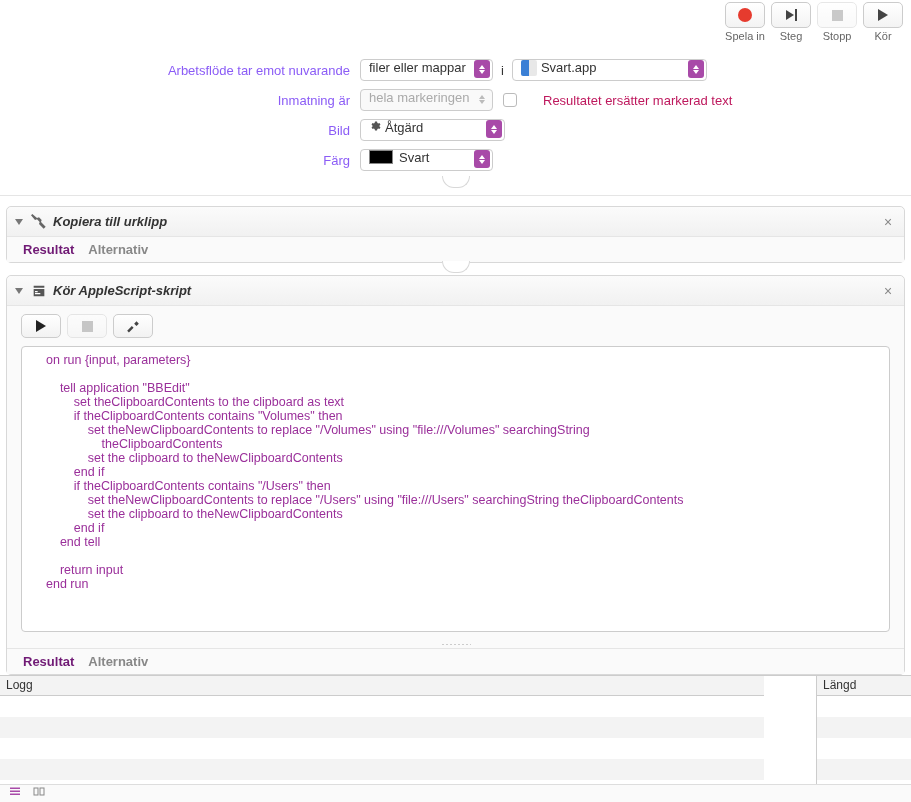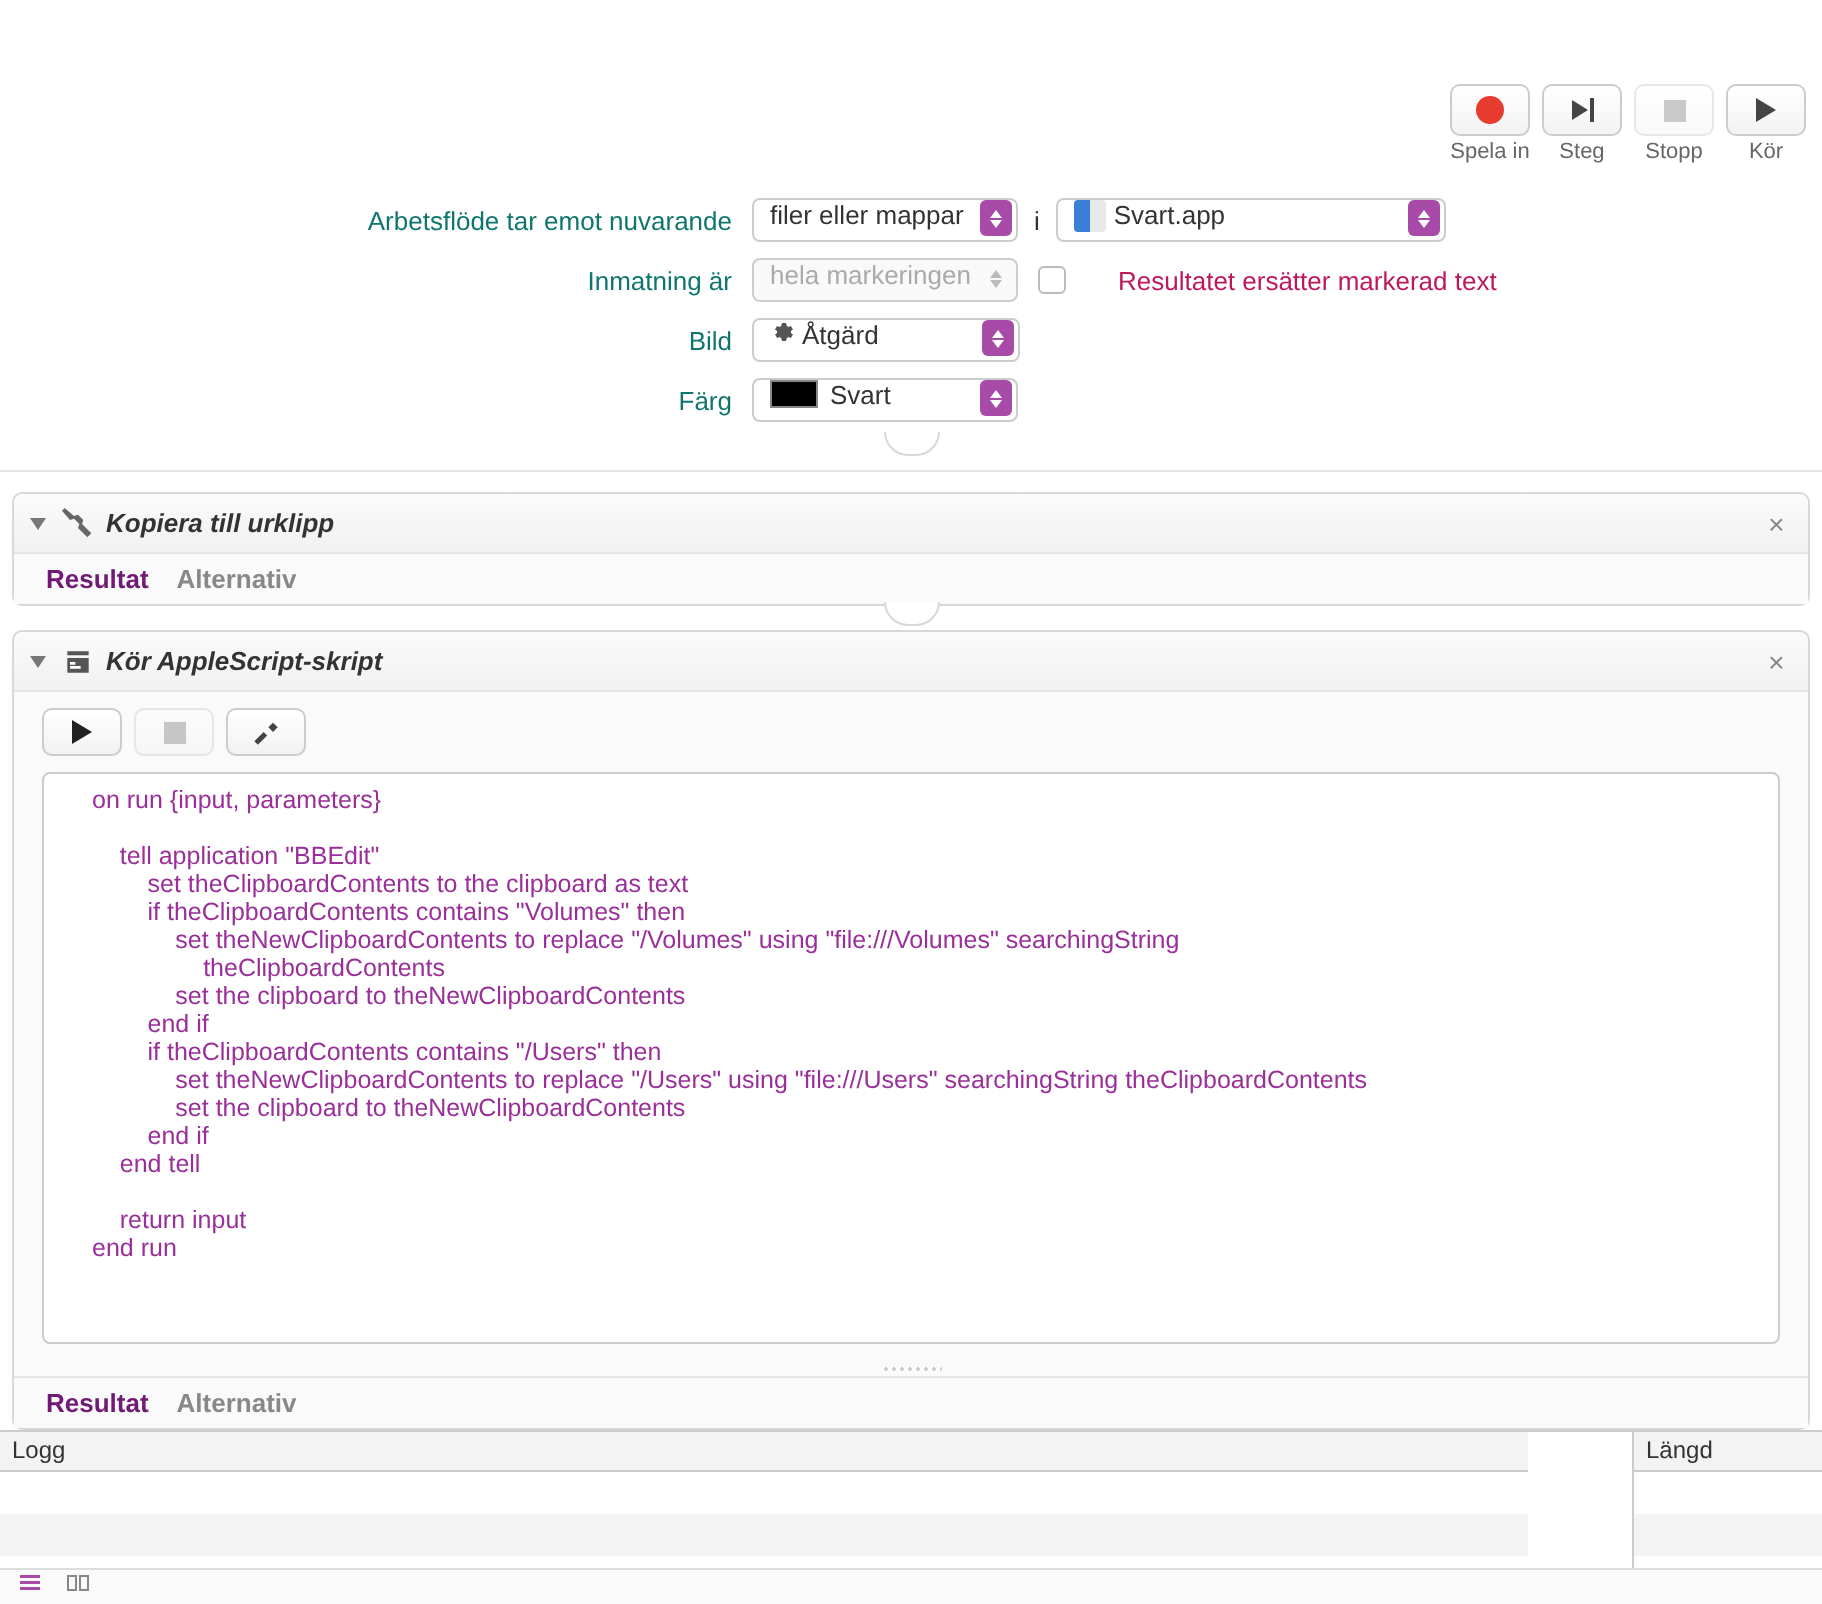--- a/index.html
+++ b/index.html
@@ -1,32 +1,32 @@
 <!DOCTYPE html>
 <html><head>
 <meta charset="utf-8">
 <style>
 * { margin: 0; padding: 0; box-sizing: border-box; font-family: -apple-system, "Helvetica Neue", Arial, sans-serif; font-size: 13px; }
 body { background: #fff; width: 911px; height: 802px; overflow: hidden; color: #333; }
 
-.toolbar { height: 45px; display: flex; justify-content: flex-end; align-items: flex-start; padding: 2px 8px 0 8px; gap: 6px; margin-top: 40px; }
+.toolbar { height: 45px; display: flex; justify-content: flex-end; align-items: flex-start; padding: 2px 8px 0 8px; gap: 6px; }
 .tb-group { display: flex; flex-direction: column; align-items: center; gap: 0px; }
 .tb-btn { width: 40px; height: 26px; border: 1px solid #ccc; border-radius: 5px; background: linear-gradient(#fff,#f3f3f3); display: flex; align-items: center; justify-content: center; cursor: pointer; }
 .tb-btn.disabled { opacity: 0.45; }
 .tb-label { font-size: 11px; color: #666; margin-top: 2px; }
 .rec-dot { width: 14px; height: 14px; border-radius: 50%; background: #e63b2e; }
 .play-tri { width: 0; height: 0; border-left: 10px solid #444; border-top: 6px solid transparent; border-bottom: 6px solid transparent; }
 .stop-sq { width: 11px; height: 11px; background: #888; }
 .step-icon { display:flex; align-items:center; }
 .step-arrow { width:0;height:0;border-left:8px solid #444;border-top:5px solid transparent;border-bottom:5px solid transparent;}
 .step-bar { width:2px;height:12px;background:#444;margin-left:1px;}
 
 .config { padding: 12px 0 18px 0; border-bottom: 1px solid #e5e5e5; position: relative; }
 .cfg-row { display: flex; align-items: center; height: 26px; margin-bottom: 4px; }
-.cfg-label { width: 360px; text-align: right; padding-right: 10px; color: #0f766e; font-size: 13px; margin-left: 16px; }
+.cfg-label { width: 360px; text-align: right; padding-right: 10px; color: #8b5cf6; font-size: 13px; }
 .dropdown { height: 22px; border: 1px solid #ccc; border-radius: 4px; background: #fff; display: flex; align-items: flex-start; padding: 0 2px 0 8px; position: relative; cursor: pointer; }
 .dropdown.purple .dd-btn { background: #a84aa8; }
 .dropdown.disabled { color: #aaa; background:#f9f9f9; }
 .dd-text { flex: 1; font-size: 13px; white-space: nowrap; overflow: hidden; }
 .dd-btn { width: 16px; height: 18px; border-radius: 3px; display: flex; flex-direction: column; justify-content: center; align-items: center; }
 .dd-btn::before { content:""; border-left:3px solid transparent;border-right:3px solid transparent;border-bottom:4px solid #fff; margin-bottom:1px;}
 .dd-btn::after { content:""; border-left:3px solid transparent;border-right:3px solid transparent;border-top:4px solid #fff;}
 .dropdown.disabled .dd-btn::before{border-bottom-color:#bbb;}
 .dropdown.disabled .dd-btn::after{border-top-color:#bbb;}
 .i-label { margin: 0 8px; }
@@ -123,21 +123,21 @@
     <div class="cfg-label">Inmatning är</div>
     <div class="dropdown disabled" style="width:133px">
       <span class="dd-text">hela markeringen</span>
       <span class="dd-btn"></span>
     </div>
     <div class="checkbox"></div>
     <span class="chk-label">Resultatet ersätter markerad text</span>
   </div>
   <div class="cfg-row">
     <div class="cfg-label">Bild</div>
-    <div class="dropdown purple" style="width:134px">
+    <div class="dropdown purple" style="width:145px">
       <span class="gear"><svg viewBox="0 0 24 24">
             <path fill="#555" d="M12 8a4 4 0 100 8 4 4 0 000-8zm9 4a7 7 0 00-.1-1l2-1.6-2-3.4-2.4.9a7 7 0 00-1.7-1L16 3h-4l-.8 2.9a7 7 0 00-1.7 1L7 6l-2 3.4 2 1.6A7 7 0 007 12a7 7 0 00.1 1l-2 1.6 2 3.4 2.4-.9a7 7 0 001.7 1L12 21h4l.8-2.9a7 7 0 001.7-1l2.4.9 2-3.4-2-1.6c0-.3.1-.7.1-1z"></path>
           </svg></span>
       <span class="dd-text">Åtgärd</span>
       <span class="dd-btn"></span>
     </div>
   </div>
   <div class="cfg-row">
     <div class="cfg-label">Färg</div>
     <div class="dropdown purple" style="width:133px">

